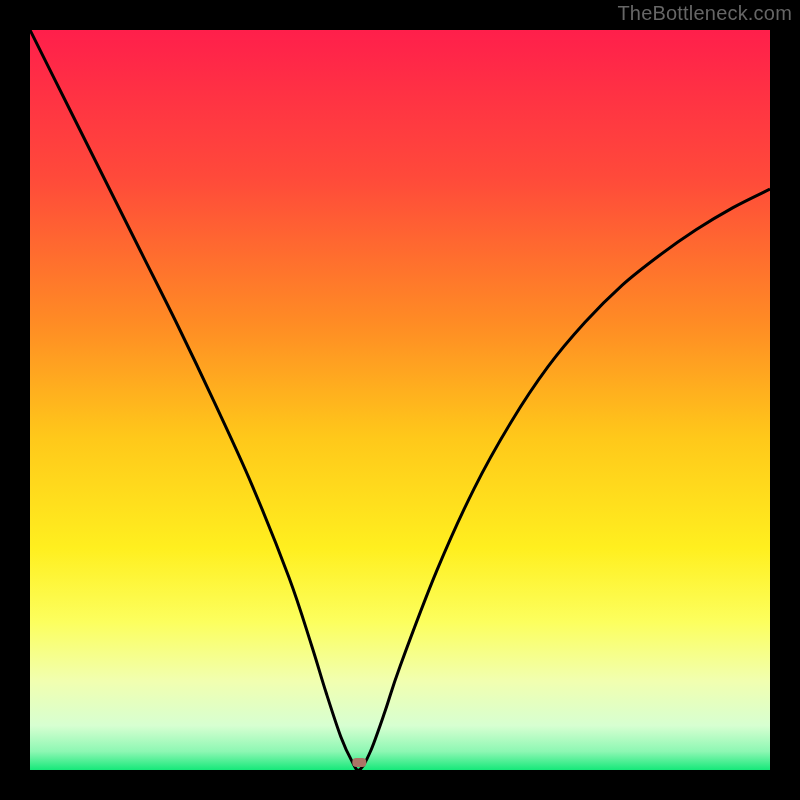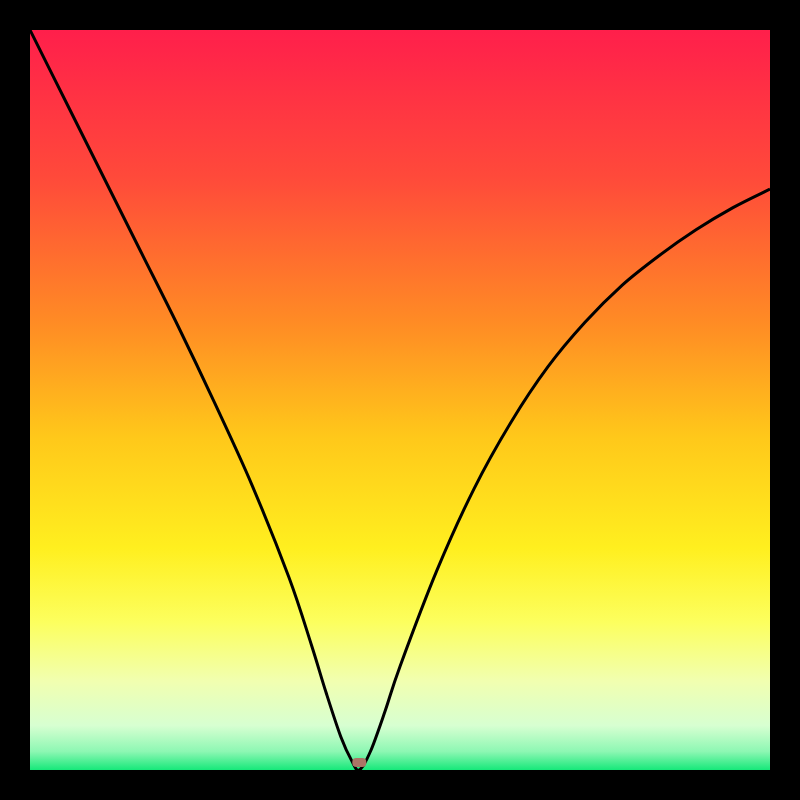--- a/index.html
+++ b/index.html
@@ -33,20 +33,21 @@
     top: 30px;
     width: 740px;
     height: 740px;
   }
   svg { display:block; }
 </style>
 </head>
 <body>
 
 <div class="outer">
+  <div class="watermark">TheBottleneck.com</div>
 
   <div class="plot-wrap">
     <svg id="plot-svg" width="740" height="740" viewBox="0 0 740 740">
       <defs>
         <linearGradient id="bg-grad" x1="0" y1="0" x2="0" y2="1">
             <stop offset="0%" stop-color="#ff1f4b"></stop>
             <stop offset="20%" stop-color="#ff4a3a"></stop>
             <stop offset="40%" stop-color="#ff8d24"></stop>
             <stop offset="55.00000000000001%" stop-color="#ffc81a"></stop>
             <stop offset="70%" stop-color="#ffef1f"></stop>

